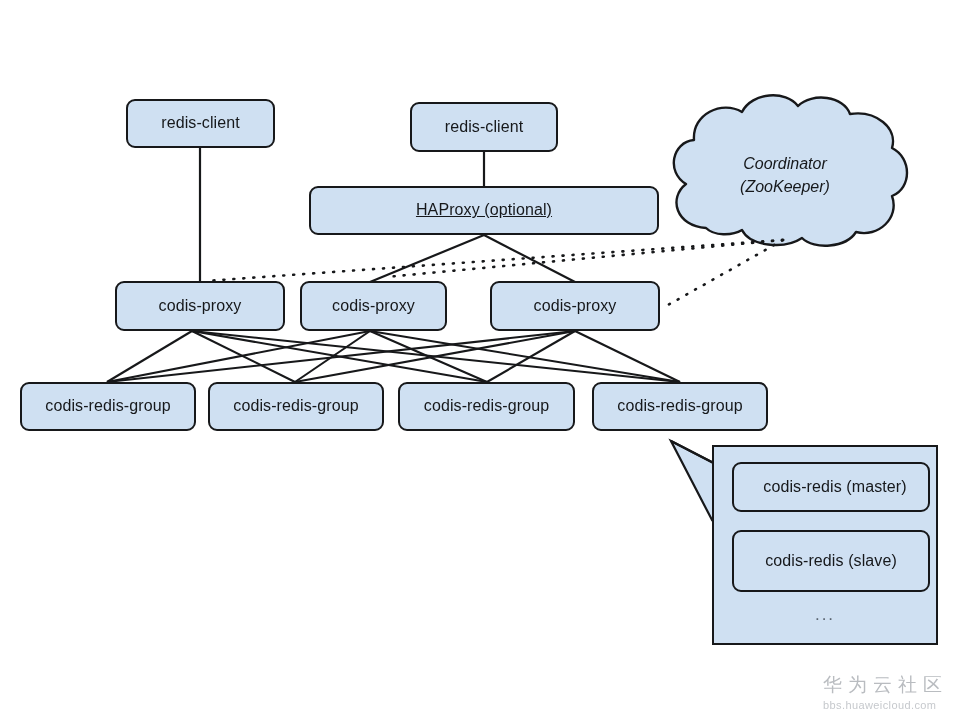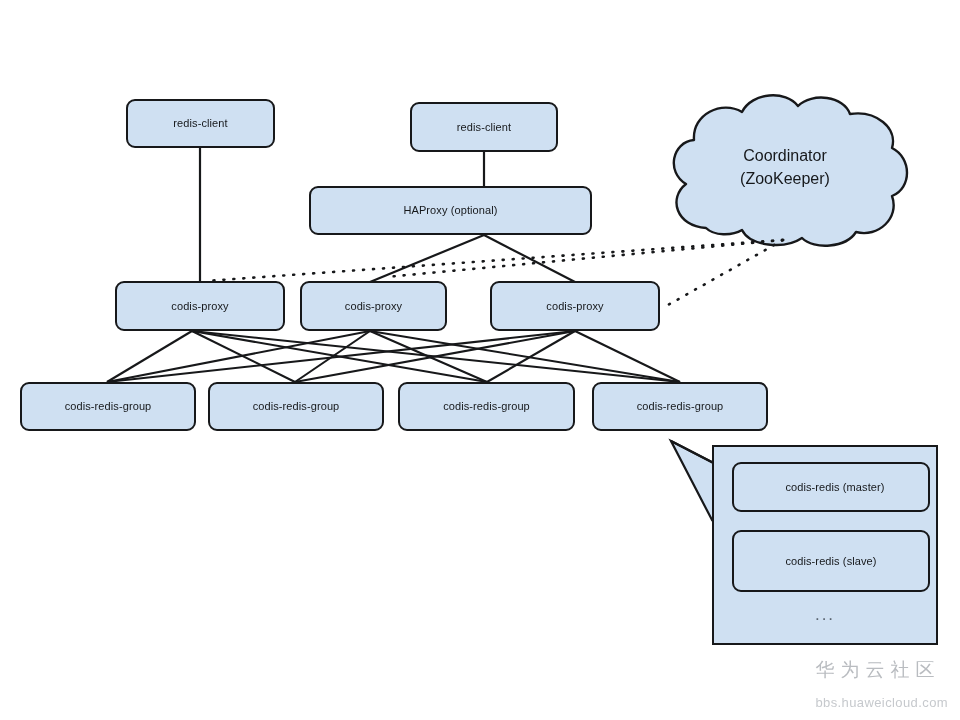--- a/index.html
+++ b/index.html
@@ -30,21 +30,21 @@
   .node {
     position: absolute;
     box-sizing: border-box;
     background: #cfe0f2;
     border: 2px solid #17181a;
     border-radius: 9px;
     display: flex;
     align-items: center;
     justify-content: center;
     color: #16181b;
-    font-size: 11px;
+    font-size: 16px;
     line-height: 1.15;
     text-align: center;
     letter-spacing: 0.1px;
     white-space: nowrap;
     z-index: 3;
   }
   .callout-panel {
     position: absolute;
     box-sizing: border-box;
     background: #cfe0f2;
@@ -82,24 +82,24 @@
   .watermark .wm-cn {
     display: block;
     color: #b9bcc0;
     font-size: 19px;
     letter-spacing: 6px;
     line-height: 1.2;
   }
   .watermark .wm-url {
     display: block;
     color: #c6c9cd;
-    font-size: 13px;
+    font-size: 11px;
     letter-spacing: 0.4px;
     line-height: 1.3;
-    margin-top: 13px;
+    margin-top: 1px;
   }
 </style>
 </head>
 <body>
 
 <div id="diagram-root">
 
   <svg class="layer" viewBox="0 0 960 720">
 
     <g>
@@ -161,25 +161,25 @@
   </svg>
 
   <div class="node" style="left:126px; top:99px; width:149px; height:49px;">
     <span>redis-client</span>
   </div>
 
   <div class="node" style="left:410px; top:102px; width:148px; height:50px;">
     <span>redis-client</span>
   </div>
 
-  <div class="node" style="left:309px; top:186px; width:283px; height:49px;">
+  <div class="node" style="left:309px; top:186px; width:350px; height:49px;text-decoration:underline;">
     <span>HAProxy (optional)</span>
   </div>
 
-  <div class="cloud-label" style="left:700px; top:144px; width:170px;">
+  <div class="cloud-label" style="left:700px; top:152px; width:170px;font-style:italic;">
     <span>Coordinator</span><br>
     <span>(ZooKeeper)</span>
   </div>
 
   <div class="node" style="left:115px; top:281px; width:170px; height:50px;">
     <span>codis-proxy</span>
   </div>
   <div class="node" style="left:300px; top:281px; width:147px; height:50px;">
     <span>codis-proxy</span>
   </div>

